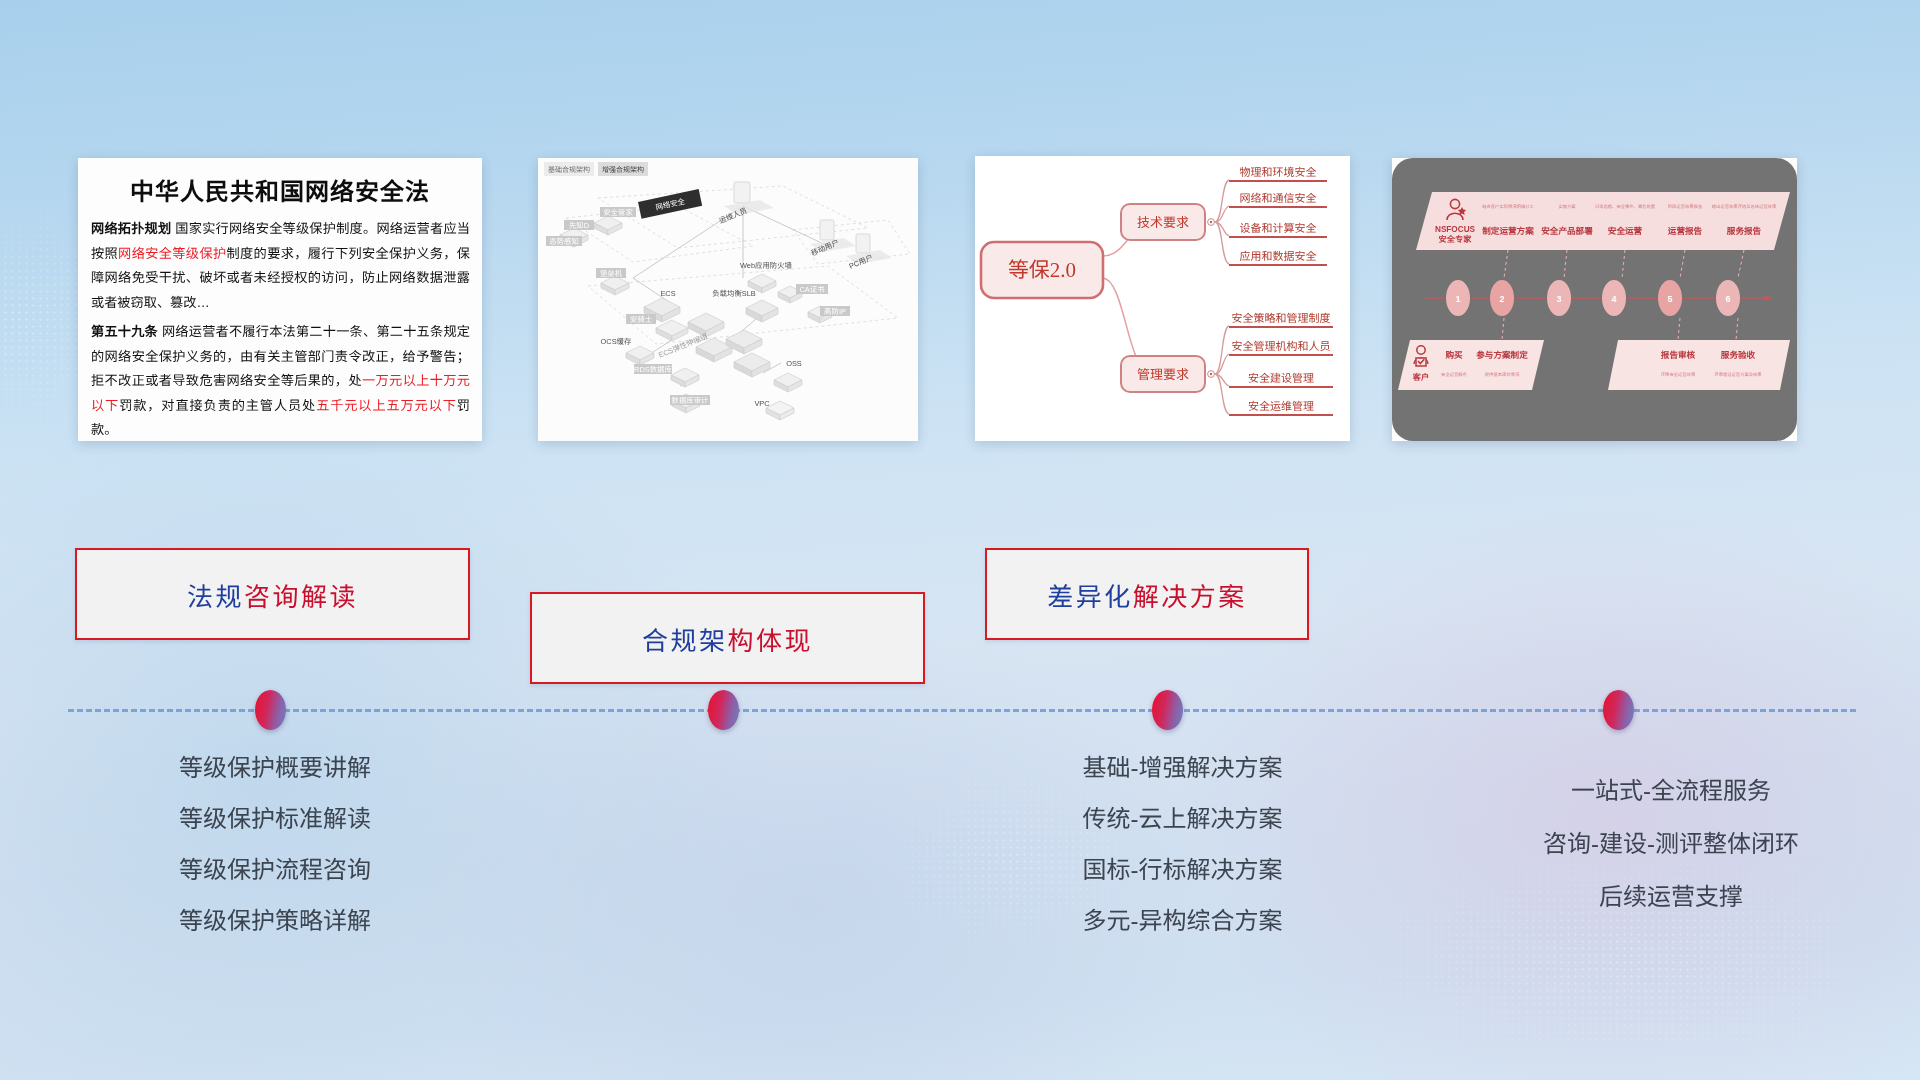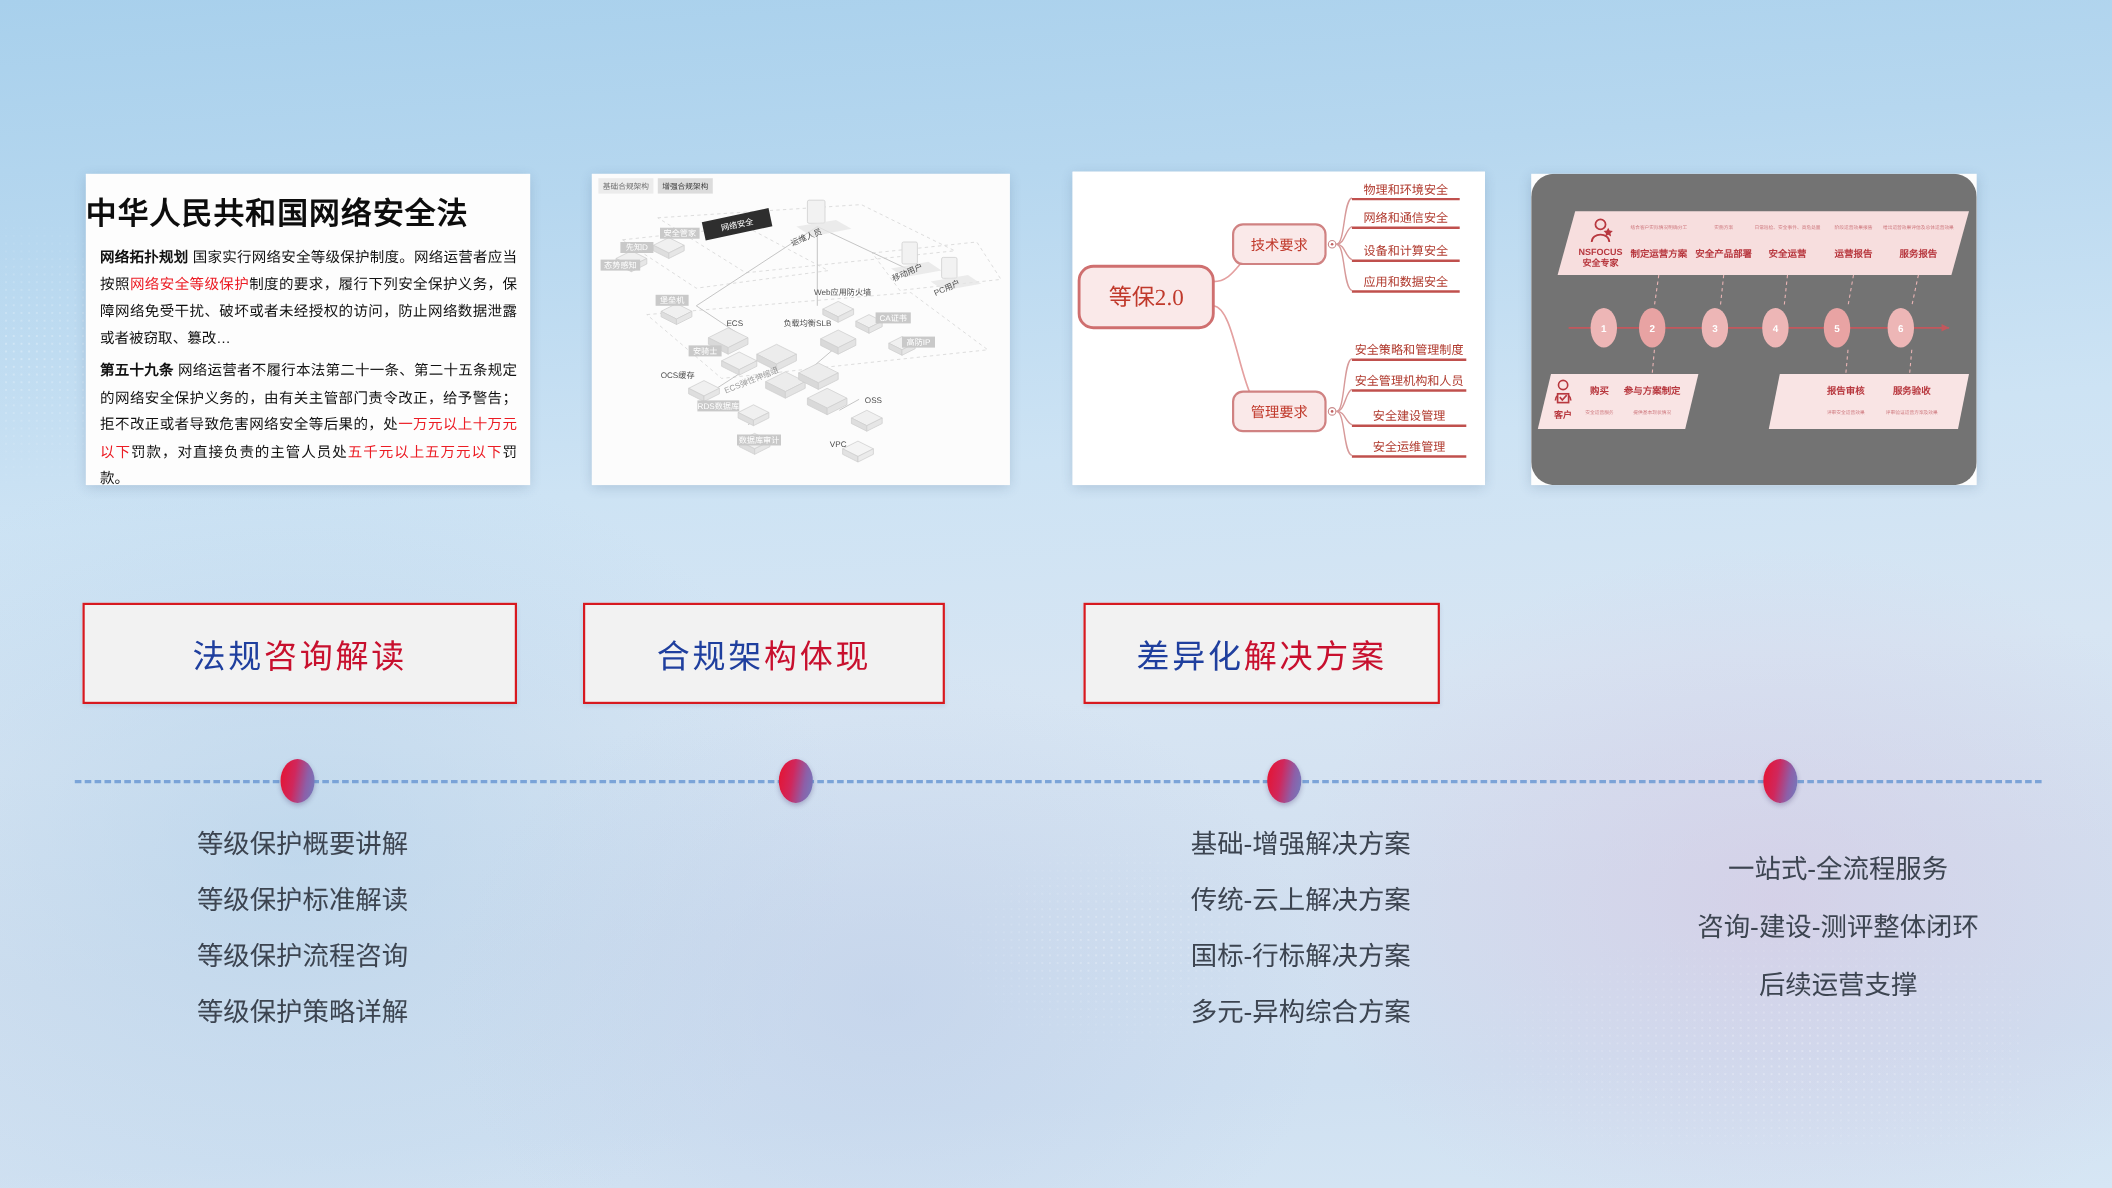--- a/index.html
+++ b/index.html
@@ -53,21 +53,22 @@
     box-shadow: 0 3px 11px rgba(40,70,110,0.20);
     overflow: hidden;
   }
   .card.c1 { left: 78px;   top: 8px;  width: 404px; height: 283px; }
   .card.c2 { left: 538px;  top: 8px;  width: 380px; height: 283px; }
   .card.c3 { left: 975px;  top: 6px;  width: 375px; height: 285px; }
   .card.c4 { left: 1392px; top: 8px;  width: 405px; height: 283px; }
 
   
   .law-title {
-    font-size: 28px;
+    text-align: center;
+    font-size: 24px;
     font-weight: bold;
     color: #0d0d0d;
     letter-spacing: 1px;
     margin: 14px 0 10px;
     font-family: "Liberation Sans", "DejaVu Sans", sans-serif;
   }
   .law-body { padding: 0 12px 0 13px; }
   .law-para {
     font-size: 13.2px;
     line-height: 24.5px;
@@ -111,25 +112,25 @@
   .head-box {
     position: absolute;
     top: 0;
     height: 92px;
     background: #f2f2f2;
     border: 2px solid #d71920;
     box-shadow: 0 2px 4px rgba(60,80,120,0.13);
     display: flex; align-items: center; justify-content: center;
   }
   .head-box.h1 { left: 75px;   width: 395px; }
-  .head-box.h2 { left: 530px;  width: 329px; }
+  .head-box.h2 { left: 530px;  width: 395px; margin-top: 44px; }
   .head-box.h3 { left: 985px;  width: 324px; align-items: center; }
   .head-box.h4 { left: 1415px; width: 400px; }
   .head-text {
-    font-size: 30px; letter-spacing: 2.5px; font-weight: 500;
+    font-size: 26px; letter-spacing: 2.5px; font-weight: 500;
     font-family: "Liberation Sans", "DejaVu Sans", sans-serif;
     white-space: nowrap;
   }
   .head-text .b { color: #1f3f9e; }
   .head-text .r { color: #c8102e; }
 
   
   .timeline { position: absolute; top: 690px; left: 0; width: 1920px; height: 40px; }
   .tl-line {
     position: absolute; top: 19px; left: 68px; width: 1788px; height: 0;

